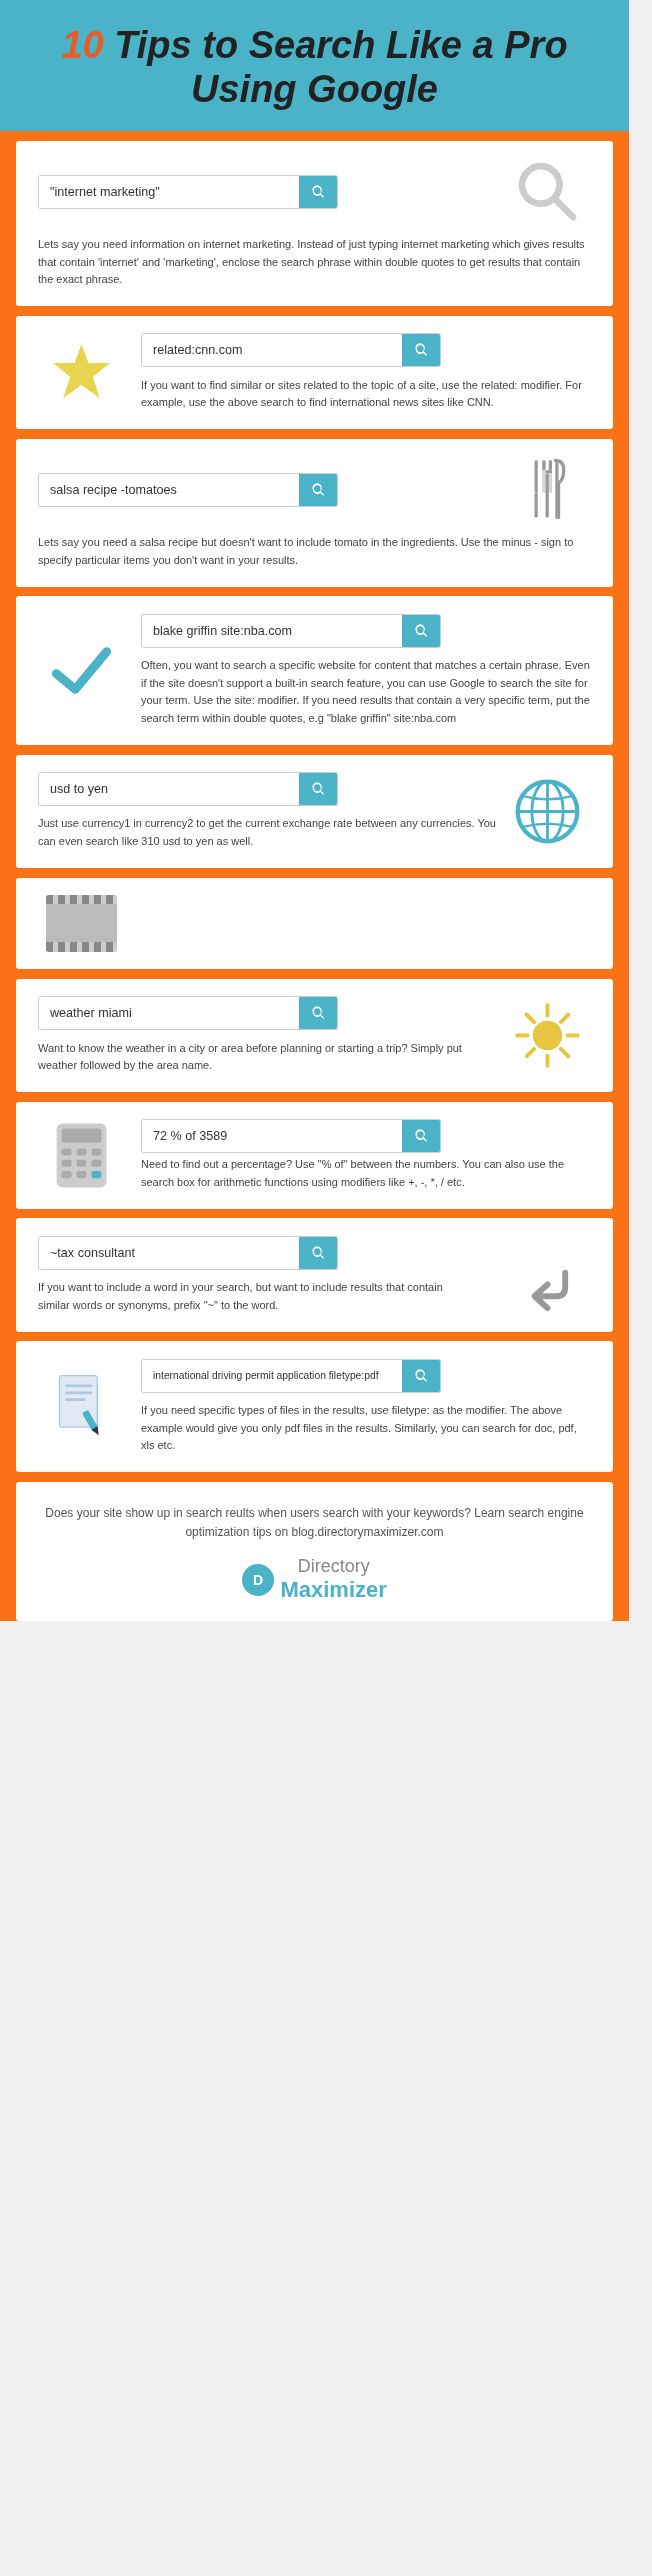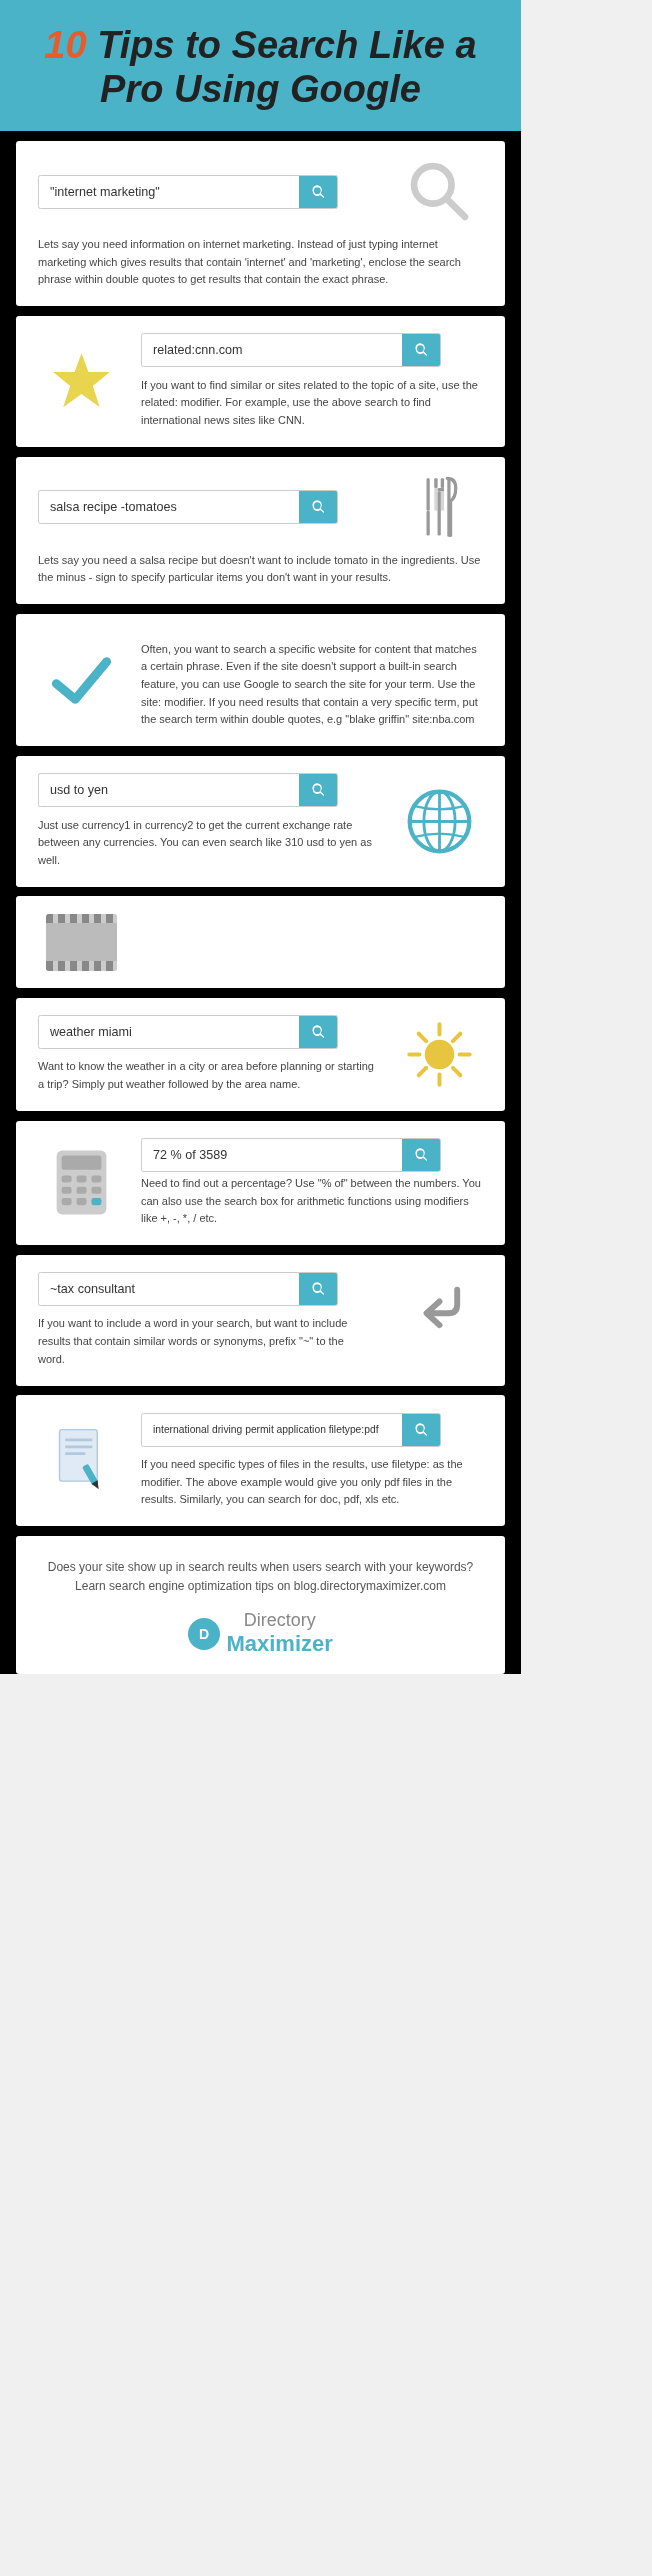--- a/index.html
+++ b/index.html
@@ -3,22 +3,22 @@
   <meta charset="utf-8">
   <style>
     * { box-sizing: border-box; margin: 0; padding: 0; }
     body {
       font-family: Arial, sans-serif;
       background: #f0f0f0;
       width: 653px;
       margin: 0 auto;
     }
     .container {
-      width: 521px;
-      background: #000000;
+      width: 629px;
+      background: #f97316;
     }
     
     .header {
       background: #4ab3c8;
       padding: 24px 32px 20px 32px;
       text-align: center;
     }
     .header h1 {
       font-size: 38px;
       font-weight: 900;
@@ -217,20 +217,28 @@
 
   <div class="section">
     <div style="display:flex; align-items:center; gap:16px;">
       <div class="section-icon">
 
         <svg viewBox="0 0 100 100" width="63" height="63">
           <polyline points="10,55 40,80 90,20" fill="none" stroke="#4ab3c8" stroke-width="14" stroke-linecap="round" stroke-linejoin="round"></polyline>
         </svg>
       </div>
       <div style="flex:1;">
+        <div class="search-bar">
+          <input type="text" value="blake griffin site:nba.com" readonly="" style="">
+          <button class="search-btn">
+            <svg viewBox="0 0 24 24">
+                <path d="M21 19l-5.2-5.2A7 7 0 1 0 4 11a7 7 0 0 0 11.3 5.5L20.6 21zm-10-4a5 5 0 1 1 0-10 5 5 0 0 1 0 10z"></path>
+              </svg>
+          </button>
+        </div>
         <p class="tip-text" style="margin-top:9.5px;">Often, you want to search a specific website for content that matches a certain phrase. Even if the site doesn't support a built-in search feature, you can use Google to search the site for your term. Use the site: modifier. If you need results that contain a very specific term, put the search term within double quotes, e.g "blake griffin" site:nba.com</p>
       </div>
     </div>
   </div>
 
   <div class="section">
     <div style="display:flex; align-items:center; ">
       <div style="flex:1;">
         <div class="search-bar">
           <input type="text" value="usd to yen" readonly="" style="">
@@ -324,21 +332,21 @@
                 <path d="M21 19l-5.2-5.2A7 7 0 1 0 4 11a7 7 0 0 0 11.3 5.5L20.6 21zm-10-4a5 5 0 1 1 0-10 5 5 0 0 1 0 10z"></path>
               </svg>
           </button>
         </div>
         <p class="tip-text" style="margin-top:3px;">Need to find out a percentage? Use "% of" between the numbers. You can also use the search box for arithmetic functions using modifiers like +, -, *, / etc.</p>
       </div>
     </div>
   </div>
 
   <div class="section">
-    <div style="display:flex; align-items:flex-start; gap:32px;">
+    <div style="display:flex; align-items:flex-end; gap:32px;">
       <div style="flex:1;">
         <div class="search-bar">
           <input type="text" value="~tax consultant" readonly="" style="">
           <button class="search-btn">
             <svg viewBox="0 0 24 24">
                 <path d="M21 19l-5.2-5.2A7 7 0 1 0 4 11a7 7 0 0 0 11.3 5.5L20.6 21zm-10-4a5 5 0 1 1 0-10 5 5 0 0 1 0 10z"></path>
               </svg>
           </button>
         </div>
         <p class="tip-text" style="margin-top:9.5px;">If you want to include a word in your search, but want to include results that contain similar words or synonyms, prefix "~" to the word.</p>

